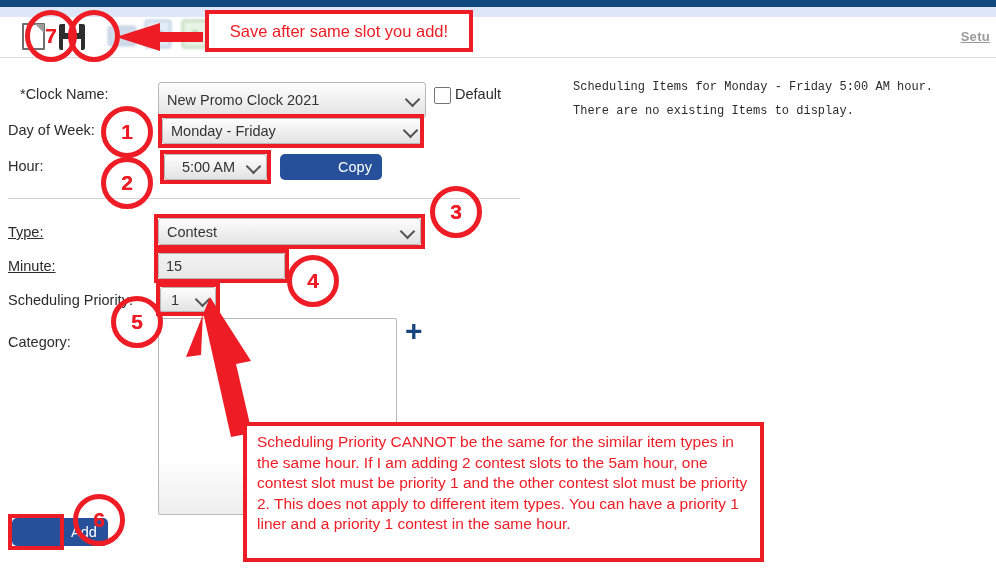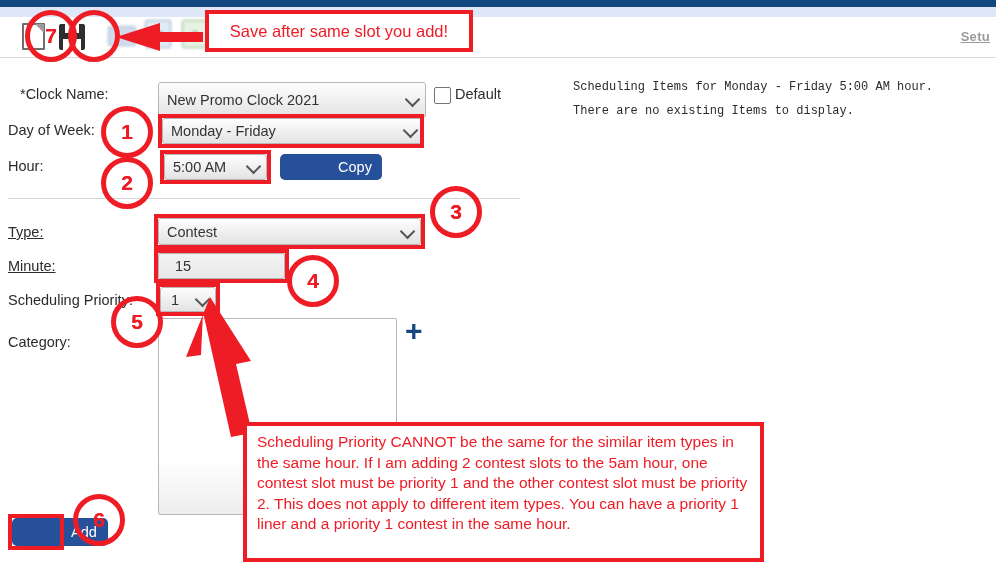--- a/index.html
+++ b/index.html
@@ -139,21 +139,21 @@
     transform: rotate(45deg);
   }
   .txt {
     position: absolute;
     box-sizing: border-box;
     background: linear-gradient(#f2f2f2, #e8e8e8);
     border: 1px solid #b6b6b6;
     border-radius: 2px;
     font-size: 14.5px;
     color: #333;
-    padding: 0 16px;
+    padding: 0 7px;
     display: flex; align-items: center;
   }
 
   .btn-blue {
     position: absolute;
     background: #27509b;
     color: #ffffff;
     border: none;
     border-radius: 5px;
     font-family: "Liberation Sans", sans-serif;
@@ -292,21 +292,21 @@
 <div id="default-check"></div>
 <div id="default-label">Default</div>
 
 <div class="flabel" style="left:8px; top:122px;">Day of Week:</div>
 <div class="sel" style="left:162px; top:118px; width:262px; height:26px;">
   <span>Monday - Friday</span>
   <span class="caret"></span>
 </div>
 
 <div class="flabel" style="left:8px; top:158px;">Hour:</div>
-<div class="sel" style="left:164px; top:154px; width:103px; height:26px;">
+<div class="sel" style="left:164px; top:154px; width:103px; height:26px;justify-content:center;">
   <span>5:00 AM</span>
   <span class="caret"></span>
 </div>
 <div class="btn-blue" style="left:280px; top:154px; width:54px; height:26px;">Copy</div>
 
 <div id="divider"></div>
 
 <div class="flabel" style="left:8px; top:224px;text-decoration:underline;">Type:</div>
 <div class="sel" style="left:158px; top:218px; width:263px; height:27px;">
   <span>Contest</span>

